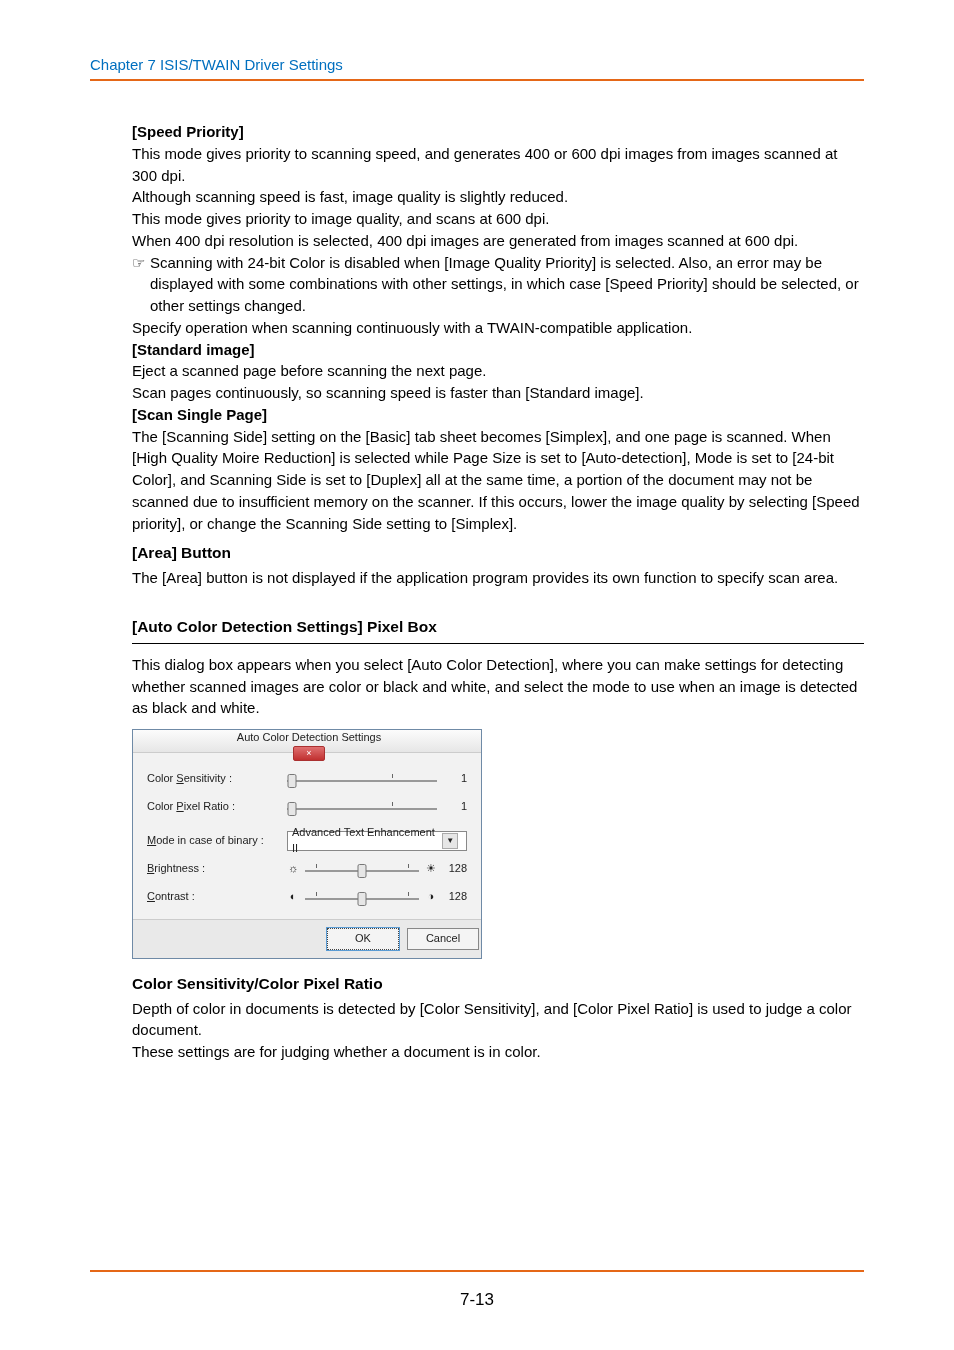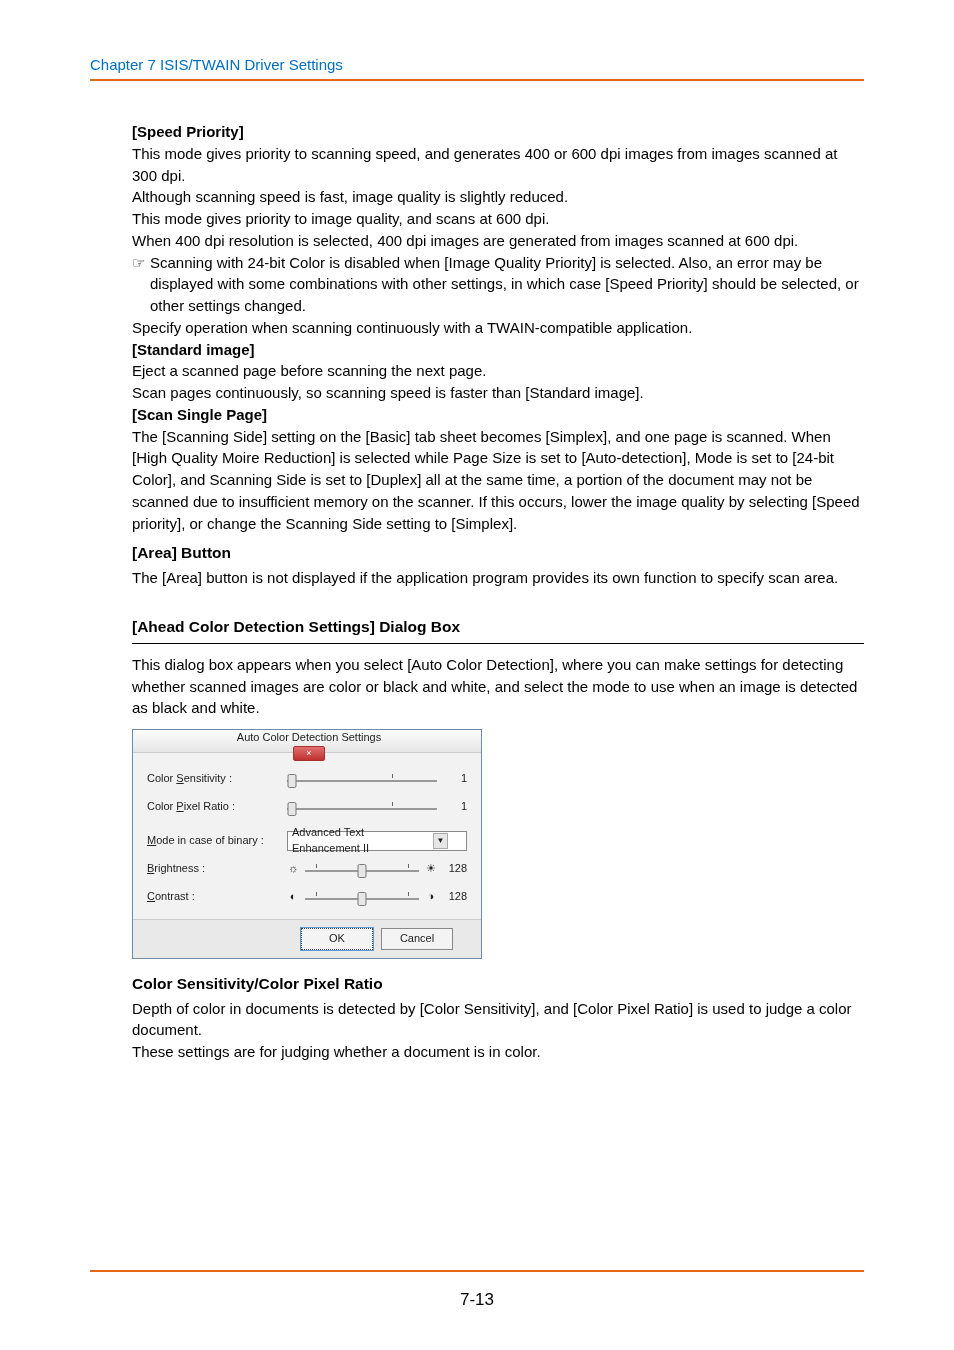--- a/index.html
+++ b/index.html
@@ -148,42 +148,42 @@
     text-align: right;
   }
   .combo {
     flex: 1;
     height: 18px;
     border: 1px solid #888;
     background: #fff;
     display: flex;
     align-items: center;
     justify-content: space-between;
-    padding: 0 18px 0 4px;
+    padding: 0 8px 0 4px;
     font-size: 11px;
   }
   .combo-arrow {
     width: 14px;
     height: 14px;
     background: #e6e6e6;
     border: 1px solid #aaa;
     display: flex;
     align-items: center;
     justify-content: center;
     font-size: 8px;
   }
   .icon-dot {
     width: 12px;
     text-align: center;
     font-size: 11px;
   }
   .dialog-footer {
     background: #e9e9e9;
     border-top: 1px solid #ccc;
-    padding: 8px 28px;
+    padding: 8px 2px;
     display: flex;
     justify-content: flex-end;
     gap: 8px;
   }
   .dlg-btn {
     width: 70px;
     height: 20px;
     border: 1px solid #888;
     background: #f4f4f4;
     font-size: 11px;
@@ -243,21 +243,21 @@
     <div class="txt">Eject a scanned page before scanning the next page.</div>
 
     <div class="txt">Scan pages continuously, so scanning speed is faster than [Standard image].</div>
 
     <div class="b-heading">[Scan Single Page]</div>
     <div class="txt">The [Scanning Side] setting on the [Basic] tab sheet becomes [Simplex], and one page is scanned. When [High Quality Moire Reduction] is selected while Page Size is set to [Auto-detection], Mode is set to [24-bit Color], and Scanning Side is set to [Duplex] all at the same time, a portion of the document may not be scanned due to insufficient memory on the scanner. If this occurs, lower the image quality by selecting [Speed priority], or change the Scanning Side setting to [Simplex].</div>
 
     <div class="h-sub">[Area] Button</div>
     <div class="txt">The [Area] button is not displayed if the application program provides its own function to specify scan area.</div>
 
-    <div class="section-title">[Ahead Color Detection Settings] Dialog Box</div>
+    <div class="section-title">[Auto Color Detection Settings] Pixel Box</div>
     <div class="txt">This dialog box appears when you select [Auto Color Detection], where you can make settings for detecting whether scanned images are color or black and white, and select the mode to use when an image is detected as black and white.</div>
 
     <div class="dialog">
       <div class="dialog-titlebar">
         <span>Auto Color Detection Settings</span>
         <div class="dialog-close">×</div>
       </div>
       <div class="dialog-body">
 
         <div class="field-row">

